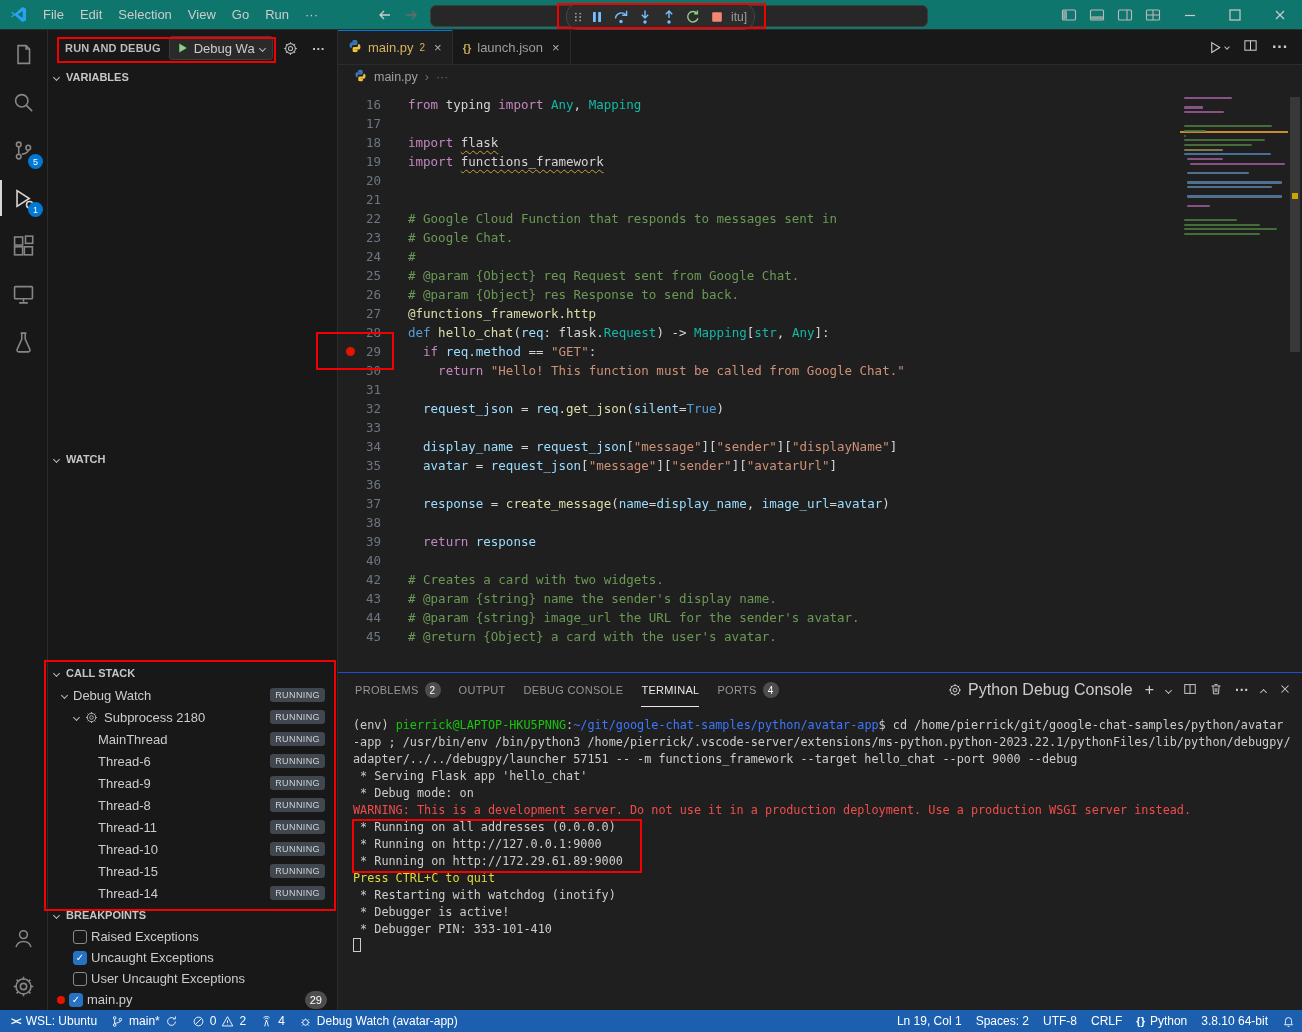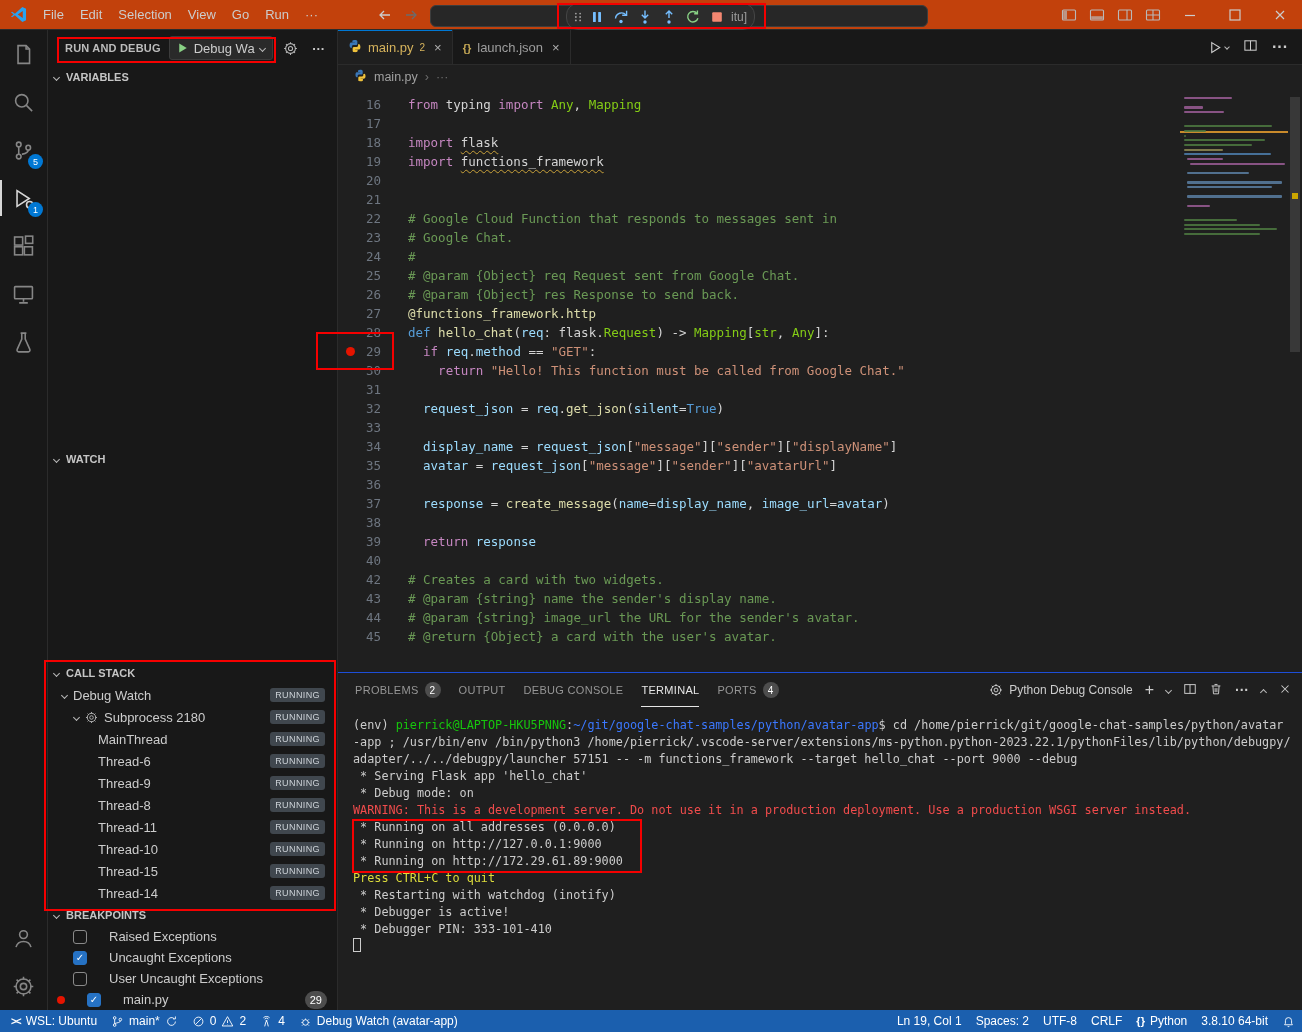--- a/index.html
+++ b/index.html
@@ -1,21 +1,21 @@
 <!DOCTYPE html>
 <html><head>
 <meta charset="utf-8">
 <style>
   * { margin:0; padding:0; box-sizing:border-box; }
   html,body { width:1302px; height:1032px; overflow:hidden; background:#1f1f1f;
               font-family:"Liberation Sans", sans-serif; }
   .window { position:relative; width:1302px; height:1032px; background:#1f1f1f; color:#cccccc; }
 
   
-  .titlebar { height:30px; background:#c2410c; border-bottom:1px solid #2b2b2b;
+  .titlebar { height:30px; background:#0f766e; border-bottom:1px solid #2b2b2b;
               position:relative; display:flex; align-items:center; font-size:13px; }
   .tb-left { display:flex; align-items:center; gap:2px; padding-left:10px; }
   .vscode-logo { display:flex; margin-right:6px; }
   .menubar { display:flex; }
   .menu-item { padding:3px 8px; border-radius:4px; color:#cccccc; cursor:default; white-space:nowrap; }
   .nav-arrow { position:absolute; top:4px; width:22px; height:22px; display:flex; align-items:center; justify-content:center; }
   .nav-back { left:374px; } .nav-fwd { left:400px; }
   .command-center { position:absolute; left:430px; top:5px; width:498px; height:22px;
                     background:#272727; border:1px solid #3d3d3d; border-radius:6px; }
   .debug-toolbar { position:absolute; left:135px; top:-3px; height:27px; display:flex; align-items:center;
@@ -52,21 +52,21 @@
   .chev { width:5px; height:5px; border-right:1.4px solid #b9b9b9; border-bottom:1.4px solid #b9b9b9;
           display:inline-block; transform:rotate(45deg); flex:none; }
   .section-header { height:22px; display:flex; align-items:center; padding-left:6px; gap:7px;
                     font-size:11px; font-weight:bold; color:#c5c5c5; }
   .variables-body { height:360px; } .watch-body { height:192px; }
   .cs-row { height:22px; display:flex; align-items:center; gap:6px; }
   .cs-0 { padding-left:14px; } .cs-1 { padding-left:26px; } .cs-2 { padding-left:50px; }
   .cs-label { white-space:nowrap; overflow:hidden; }
   .badge-running { margin-left:auto; margin-right:12px; font-size:9px; letter-spacing:.4px; color:#cdd3d8;
                    background:#40474e; border-radius:3px; padding:2px 5px; flex:none; }
-  .bp-row { height:21px; display:flex; align-items:center; padding-left:25px; gap:22px;text-align:right; }
+  .bp-row { height:21px; display:flex; align-items:center; padding-left:25px; gap:4px;text-align:right; }
   .bp-row.with-dot { padding-left:9px; }
   .bp-dot { width:8px; height:8px; border-radius:50%; background:#e51400; flex:none; }
   .checkbox { width:14px; height:14px; border-radius:3px; border:1px solid #8a8a8a; flex:none;
               display:flex; align-items:center; justify-content:center; background:transparent; }
   .checkbox.checked { background:#2672c4; border-color:#2672c4; color:#fff; font-size:10px; }
   .bp-count { margin-left:auto; margin-right:10px; min-width:19px; height:18px; border-radius:10px;
               background:#4d4d4d; color:#fff; font-size:11px; display:flex; align-items:center; justify-content:center; padding:0 5px; }
 
   
   .editor-region { flex:1; min-width:0; display:flex; flex-direction:column; background:#1f1f1f; }
@@ -84,42 +84,42 @@
                 font-size:12.5px; color:#a0a0a0; }
   .bc-sep { color:#6e6e6e; }
 
   .code-area { height:583px; position:relative; overflow:hidden; padding-top:6px;
                font-family:"DejaVu Sans Mono", monospace; font-size:12.5px; }
   .code-line { display:flex; height:19px; line-height:19px; white-space:pre; }
   .bp-slot { width:14px; margin-left:5px; display:flex; align-items:center; justify-content:center; flex:none; }
   .bp-slot.bp::after { content:""; width:9px; height:9px; border-radius:50%; background:#e51400; }
   .lnum { width:24px; text-align:right; color:#6e7681; flex:none; }
   .ltext { margin-left:27px; }
-  .tok-kw { color:#c586c0; } .tok-def { color:#569cd6; } .tok-type { color:#84cc16; }
+  .tok-kw { color:#c586c0; } .tok-def { color:#569cd6; } .tok-type { color:#14b8a6; }
   .tok-fn { color:#dcdcaa; } .tok-var { color:#9cdcfe; } .tok-str { color:#ce9178; }
   .tok-com { color:#6a9955; } .tok-pl { color:#d4d4d4; } .tok-deco { color:#dcdcaa; }
   .tok-sq { color:#d4d4d4; text-decoration:underline wavy #c8a13a; text-decoration-thickness:1px; text-underline-offset:3px; }
 
   .minimap { position:absolute; top:8px; right:18px; width:100px; }
   .mm-bar { height:2.2px; margin-bottom:2.5px; border-radius:1px; opacity:.85; }
   .mm-marker { position:absolute; left:-4px; right:-4px; top:34px; height:2px; background:#c98a2b; }
   .scrollbar { position:absolute; top:0; right:0; width:14px; height:100%; }
   .sb-thumb { position:absolute; top:8px; right:2px; width:10px; height:255px; background:rgba(121,121,121,.28); }
   .sb-warn { position:absolute; top:104px; right:4px; width:6px; height:6px; background:#cca700; }
 
   
   .panel { height:338px; border-top:1px solid #1d4ed8; display:flex; flex-direction:column; background:#1f1f1f; }
   .panel-header { height:34px; display:flex; align-items:center; padding:0 10px 0 17px; }
   .panel-tab { font-size:11px; letter-spacing:.3px; color:#969696; height:34px; display:flex; align-items:center;
                gap:6px; margin-right:18px; }
   .panel-tab.active { color:#e7e7e7; box-shadow:inset 0 -1px 0 #e7e7e7; }
   .ptab-badge { background:#4d4d4d; color:#fff; font-size:10px; border-radius:9px; min-width:16px; height:16px;
                 display:flex; align-items:center; justify-content:center; padding:0 4px; }
   .panel-actions { margin-left:auto; display:flex; align-items:center; gap:12px; color:#cccccc; font-size:14px; }
-  .console-item { display:flex; align-items:center; gap:6px; font-size:12px; color:#cccccc; }
+  .console-item { display:flex; align-items:center; gap:6px; font-size:16px; color:#cccccc; }
   .pa-icon { display:flex; align-items:center; }
   .chev-down { transform:rotate(45deg); } .chev-up { transform:rotate(-135deg); margin-top:4px; }
 
   .terminal { flex:1; padding:10px 8px 0 15px; font-family:"DejaVu Sans Mono", monospace;
               font-size:11.8px; line-height:17px; white-space:pre; color:#cccccc; }
   .t-line { height:17px; }
   .t-pl { color:#cccccc; } .t-green { color:#16c60c; } .t-blue { color:#3b78ff; }
   .t-red { color:#f14c4c; } .t-yellow { color:#dcdc3c; }
   .t-cursor { display:inline-block; width:8px; height:14px; border:1px solid #cccccc; vertical-align:-2px; }
 

